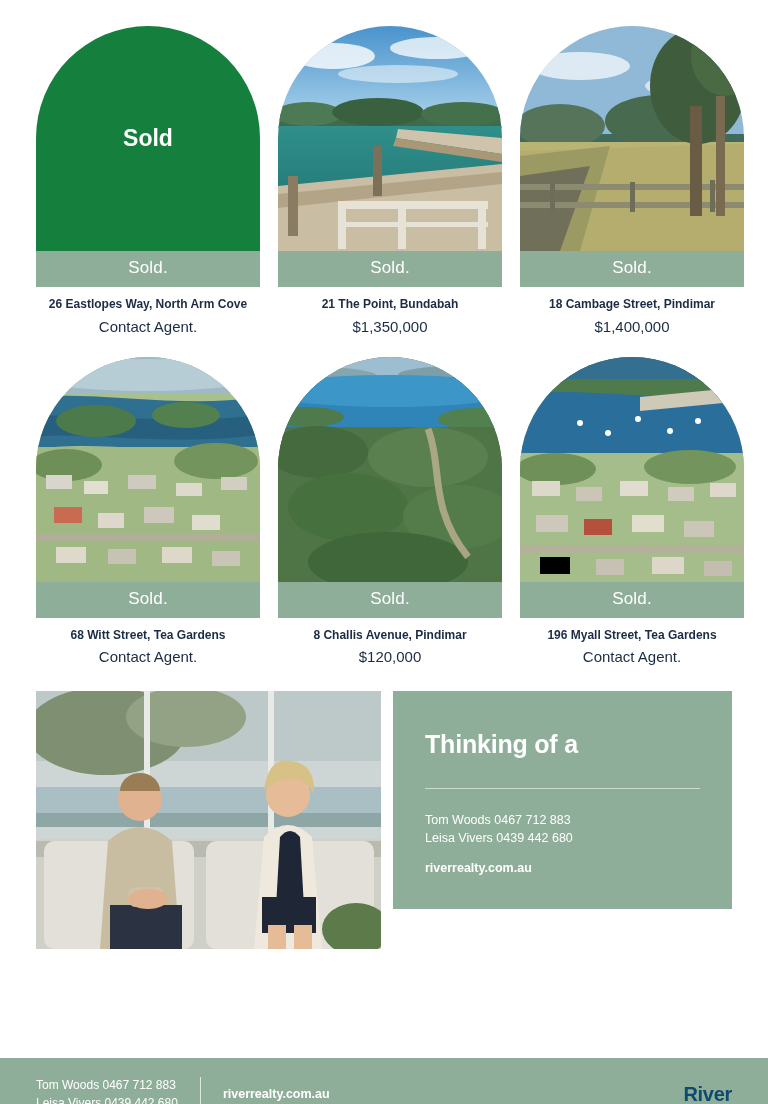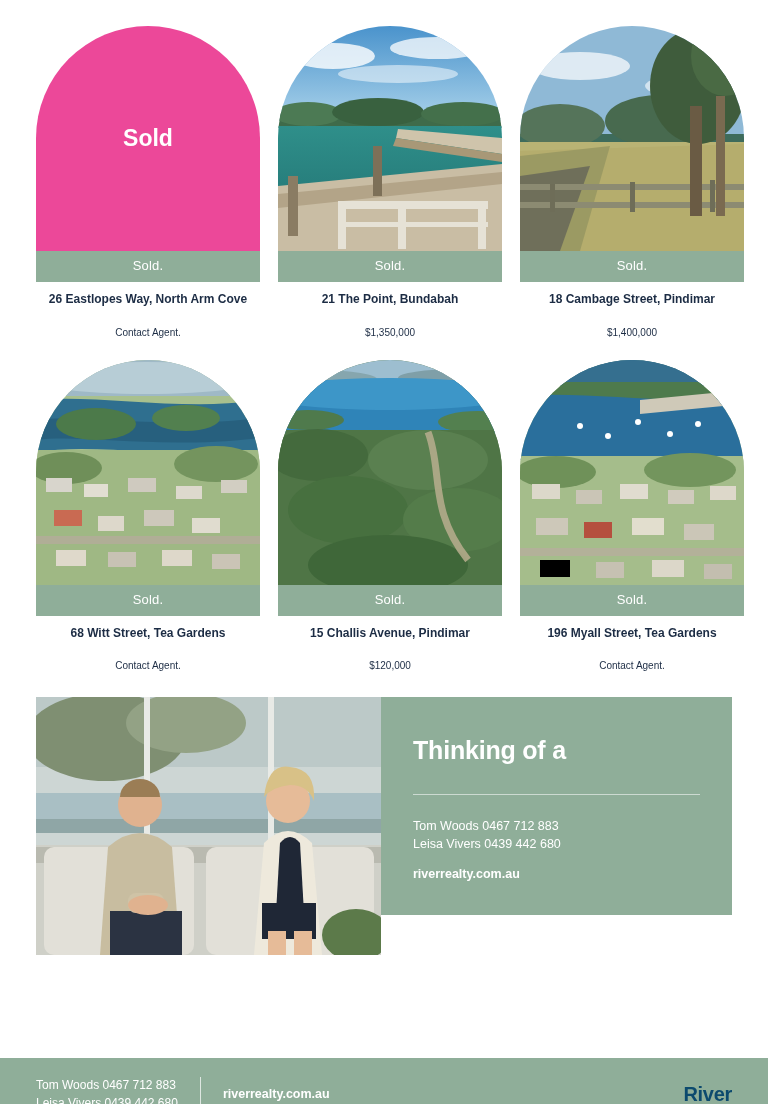--- a/index.html
+++ b/index.html
@@ -65,21 +65,21 @@
     width: 224px;
     height: 225px;
     border-radius: 112px 112px 0 0;
     overflow: hidden;
   }
   .arch .photo {
     width: 100%; height: 100%;
     display: block;
   }
   .placeholder-arch {
-    background: #ec4899;
+    background: #15803d;
     display: flex;
     flex-direction: column;
     align-items: center;
     justify-content: center;
     color: #ffffff;
     text-align: center;
   }
   .placeholder-arch .ph-bold {
     font-size: 23px;
     font-weight: bold;
@@ -88,43 +88,44 @@
   .placeholder-arch .ph-reg {
     font-size: 23px;
     font-weight: normal;
     line-height: 1.25;
   }
   .sold-band {
     width: 224px;
     background: #8FAE99;
     color: #ffffff;
     text-align: center;
-    font-size: 13px;
+    font-size: 17px;
     padding: 7px 0 9px 0;
     letter-spacing: 0.2px;
   }
   .card-addr {
     margin-top: 10px;
     font-size: 12px;
     font-weight: bold;
     color: #1C2C44;
     text-align: center;
     line-height: 1.3;
   }
   .card-price {
-    margin-top: 19px;
-    font-size: 10px;
+    margin-top: 5px;
+    font-size: 15px;
     color: #1C2C44;
     text-align: right;
   }
 
   
   .cta {
     margin: 26px 36px 0 36px;
     display: flex;
+    gap: 12px;
     height: 218px;
   }
   .cta-photo {
     width: 345px;
     height: 258px;
     overflow: hidden;
     position: relative;
     background: #b9c6c2;
   }
   .cta-panel {
@@ -343,21 +344,21 @@
               <ellipse cx="40" cy="95" rx="50" ry="26" fill="#446a3d"></ellipse>
               <ellipse cx="150" cy="100" rx="60" ry="30" fill="#5a8050"></ellipse>
               <ellipse cx="70" cy="150" rx="60" ry="34" fill="#47703f"></ellipse>
               <ellipse cx="180" cy="160" rx="55" ry="32" fill="#547c4a"></ellipse>
               <ellipse cx="110" cy="205" rx="80" ry="30" fill="#3f6739"></ellipse>
               <path d="M150,72 C165,110 150,150 190,200" stroke="#b9ae8e" stroke-width="7" fill="none" opacity="0.85"></path>
             </svg>
           </div>
         </div>
         <div class="sold-band">Sold.</div>
-        <div class="card-addr">15 Challis Avenue, Pindimar</div>
+        <div class="card-addr">8 Challis Avenue, Pindimar</div>
         <div class="card-price">$120,000</div>
       </div>
 
       <div class="card">
         <div class="arch-wrap">
           <div class="arch">
             <svg class="photo" viewBox="0 0 224 225" preserveAspectRatio="xMidYMid slice">
               <rect x="0" y="0" width="224" height="225" fill="#9fba8b"></rect>
               <rect x="0" y="0" width="224" height="26" fill="#2f6f94"></rect>
               <ellipse cx="110" cy="14" rx="130" ry="14" fill="#356f8f"></ellipse>

